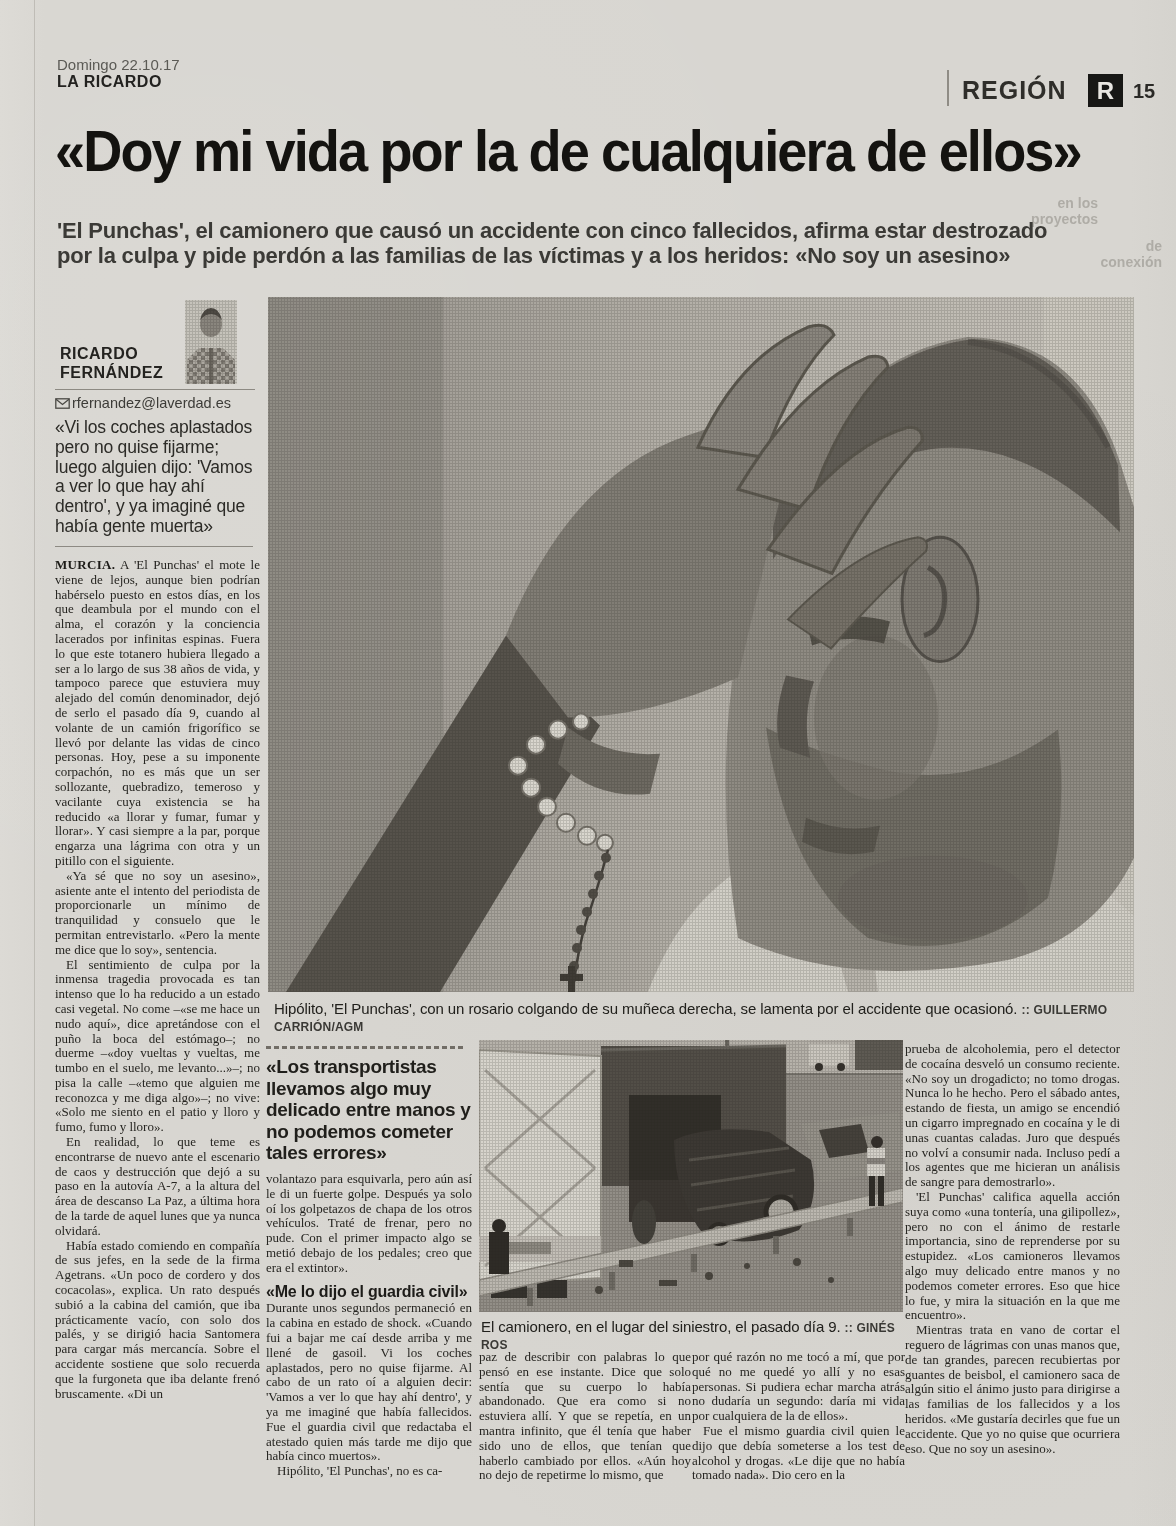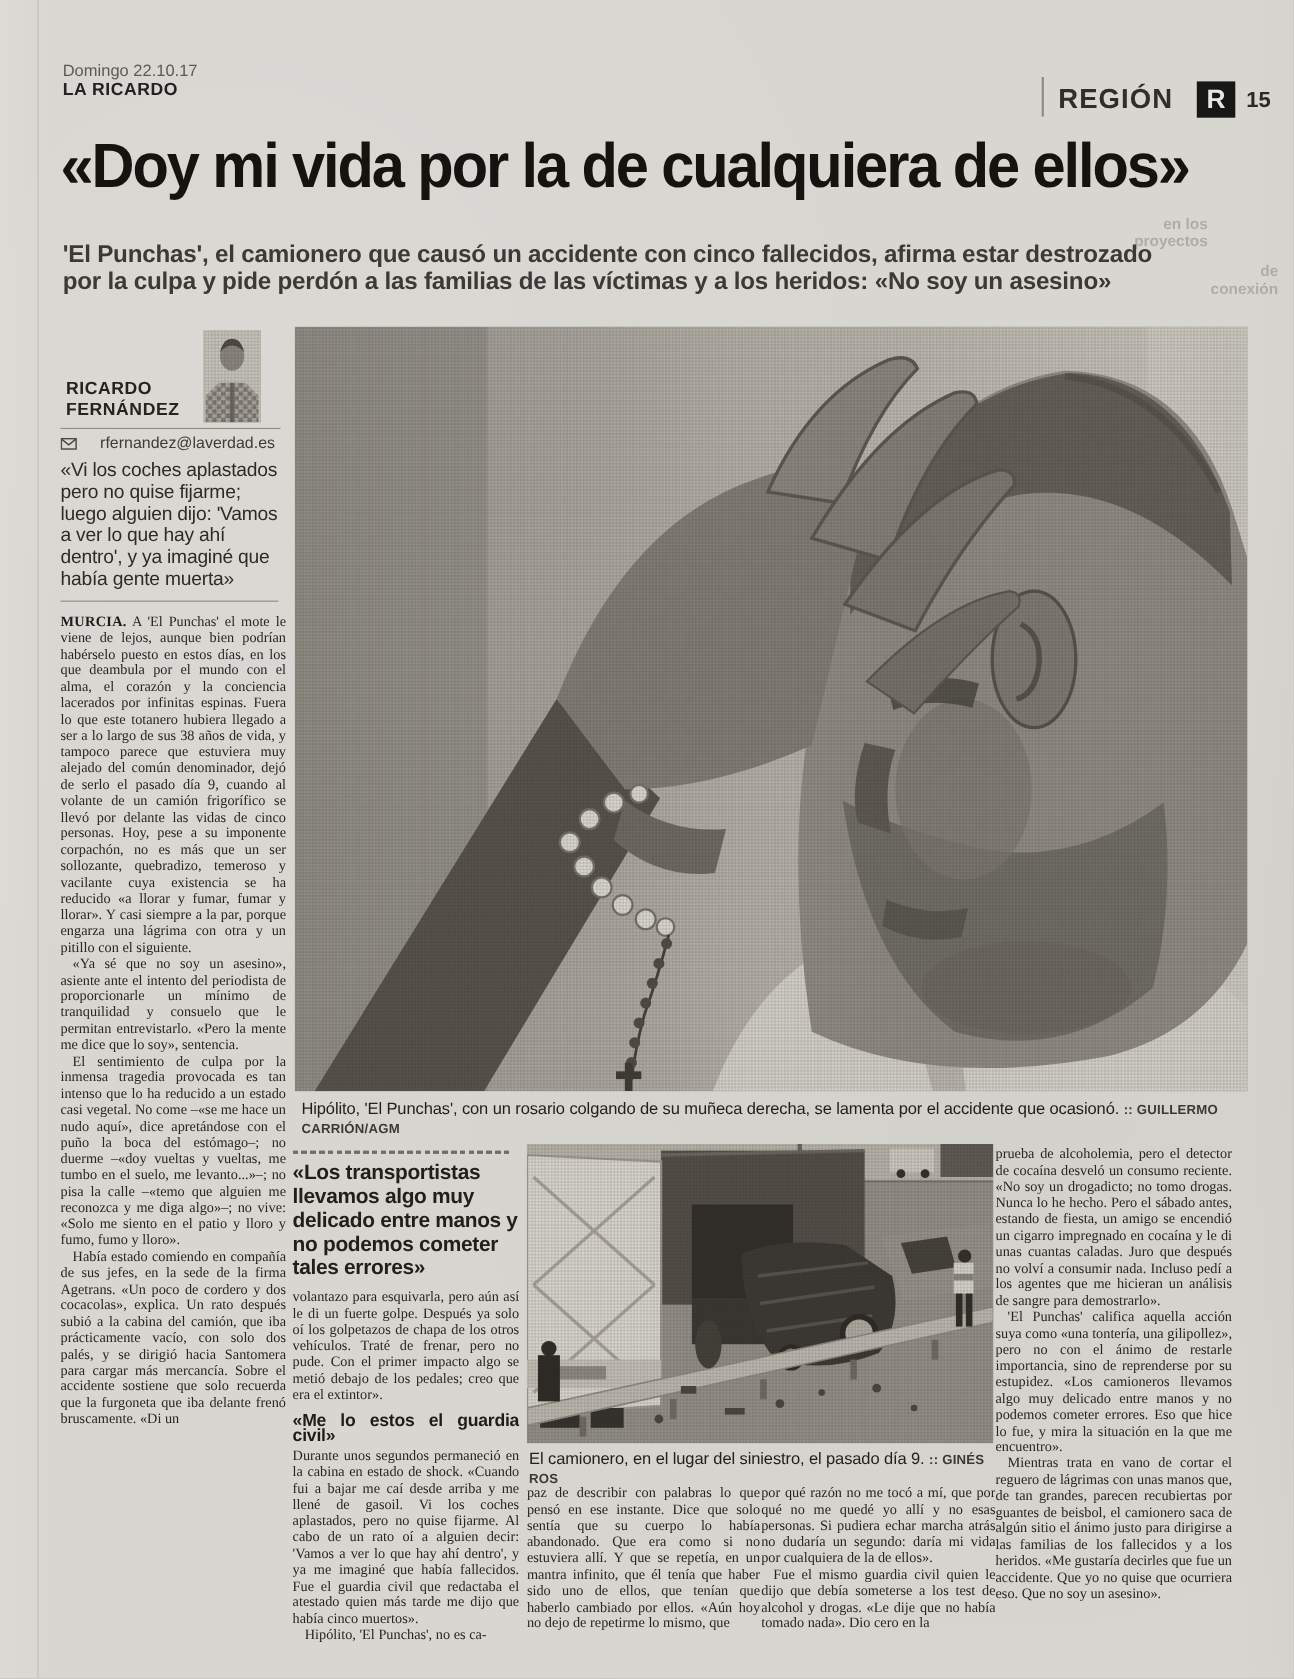--- a/index.html
+++ b/index.html
@@ -30,21 +30,21 @@
     transform:scaleX(.95);transform-origin:left center;}
   .deck{position:absolute;left:57px;top:218px;width:995px;margin:0;
     font-size:22px;font-weight:700;line-height:25px;color:#3b3a36;letter-spacing:-.2px;}
   
   .byline-name{position:absolute;left:60px;top:344px;width:120px;
     font-size:16px;font-weight:700;line-height:19px;letter-spacing:.5px;color:#242320;}
   .reporter-photo{position:absolute;left:185px;top:300px;width:52px;height:84px;}
   .rule{position:absolute;height:1px;background:#8d8a83;}
   .rule-a{left:55px;top:389px;width:200px;}
   .rule-b{left:55px;top:546px;width:198px;}
-  .email-row{position:absolute;left:55px;top:395px;font-size:14.5px;color:#3d3c38;display:flex;align-items:center;gap:21px;}
+  .email-row{position:absolute;left:55px;top:395px;font-size:14.5px;color:#3d3c38;display:flex;align-items:center;gap:2px;}
   
   .pq1{position:absolute;left:55px;top:418px;width:210px;
     font-size:17.5px;line-height:19.8px;color:#2c2b27;letter-spacing:-.2px;}
   .pq2-rule{position:absolute;left:266px;top:1046px;width:198px;height:3px;
     background:repeating-linear-gradient(90deg,#716d66 0 5px,transparent 5px 8px);}
   .pq2{position:absolute;left:266px;top:1056px;width:205px;
     font-size:19px;font-weight:700;line-height:21.5px;color:#201f1b;letter-spacing:-.3px;}
   
   .col{position:absolute;font-family:"Liberation Serif", serif;font-size:13px;line-height:14.8px;
     color:#262521;text-align:justify;}
@@ -120,20 +120,21 @@
     <span>rfernandez@laverdad.es</span>
   </div>
 
   <div class="pq1">«Vi los coches aplastados pero no quise fijarme; luego alguien dijo: 'Vamos a ver lo que hay ahí dentro', y ya imaginé que había gente muerta»</div>
   <div class="rule rule-b"></div>
 
   <div class="col col1">
     <p><strong class="dateline">MURCIA.</strong> <span>A 'El Punchas' el mote le viene de lejos, aunque bien podrían habérselo puesto en estos días, en los que deambula por el mundo con el alma, el corazón y la conciencia lacerados por infinitas espinas. Fuera lo que este totanero hubiera llegado a ser a lo largo de sus 38 años de vida, y tampoco parece que estuviera muy alejado del común denominador, dejó de serlo el pasado día 9, cuando al volante de un camión frigorífico se llevó por delante las vidas de cinco personas. Hoy, pese a su imponente corpachón, no es más que un ser sollozante, quebradizo, temeroso y vacilante cuya existencia se ha reducido «a llorar y fumar, fumar y llorar». Y casi siempre a la par, porque engarza una lágrima con otra y un pitillo con el siguiente.</span></p>
     <p class="ind">«Ya sé que no soy un asesino», asiente ante el intento del periodista de proporcionarle un mínimo de tranquilidad y consuelo que le permitan entrevistarlo. «Pero la mente me dice que lo soy», sentencia.</p>
     <p class="ind">El sentimiento de culpa por la inmensa tragedia provocada es tan intenso que lo ha reducido a un estado casi vegetal. No come –«se me hace un nudo aquí», dice apretándose con el puño la boca del estómago–; no duerme –«doy vueltas y vueltas, me tumbo en el suelo, me levanto...»–; no pisa la calle –«temo que alguien me reconozca y me diga algo»–; no vive: «Solo me siento en el patio y lloro y fumo, fumo y lloro».</p>
+    <p class="ind">En realidad, lo que teme es encontrarse de nuevo ante el escenario de caos y destrucción que dejó a su paso en la autovía A-7, a la altura del área de descanso La Paz, a última hora de la tarde de aquel lunes que ya nunca olvidará.</p>
     <p class="ind">Había estado comiendo en compañía de sus jefes, en la sede de la firma Agetrans. «Un poco de cordero y dos cocacolas», explica. Un rato después subió a la cabina del camión, que iba prácticamente vacío, con solo dos palés, y se dirigió hacia Santomera para cargar más mercancía. Sobre el accidente sostiene que solo recuerda que la furgoneta que iba delante frenó bruscamente. «Di un</p>
   </div>
 
   <figure class="photo photo-main" style="margin:0">
     <svg viewBox="0 0 866 694" preserveAspectRatio="none" aria-hidden="true">
       <defs>
         <linearGradient id="bg1" x1="0" y1="0" x2="1" y2="0">
           <stop offset="0" stop-color="#98948d"></stop>
           <stop offset="0.45" stop-color="#b2aea6"></stop>
           <stop offset="1" stop-color="#c9c5bd"></stop>
@@ -200,21 +201,21 @@
   <div class="caption cap1">
     <span>Hipólito, 'El Punchas', con un rosario colgando de su muñeca derecha, se lamenta por el accidente que ocasionó.</span>
     <span class="credit">:: GUILLERMO CARRIÓN/AGM</span>
   </div>
 
   <div class="pq2-rule"></div>
   <div class="pq2">«Los transportistas llevamos algo muy delicado entre manos y no podemos cometer tales errores»</div>
 
   <div class="col col2">
     <p>volantazo para esquivarla, pero aún así le di un fuerte golpe. Después ya solo oí los golpetazos de chapa de los otros vehículos. Traté de frenar, pero no pude. Con el primer impacto algo se metió debajo de los pedales; creo que era el extintor».</p>
-    <h3 class="subhead">«Me lo estos el guardia civil»</h3>
+    <h3 class="subhead">«Me lo dijo el guardia civil»</h3>
     <p>Durante unos segundos permaneció en la cabina en estado de shock. «Cuando fui a bajar me caí desde arriba y me llené de gasoil. Vi los coches aplastados, pero no quise fijarme. Al cabo de un rato oí a alguien decir: 'Vamos a ver lo que hay ahí dentro', y ya me imaginé que había fallecidos. Fue el guardia civil que redactaba el atestado quien más tarde me dijo que había cinco muertos».</p>
     <p class="ind">Hipólito, 'El Punchas', no es ca-</p>
   </div>
 
   <figure class="photo photo-acc" style="margin:0">
     <svg viewBox="0 0 424 272" preserveAspectRatio="none" aria-hidden="true">
       <rect width="424" height="272" fill="#928e87"></rect>
       <rect width="424" height="34" fill="#b6b2aa"></rect>
       <line x1="0" y1="34" x2="424" y2="34" stroke="#7a766f" stroke-width="2"></line>
       <line x1="248" y1="0" x2="250" y2="92" stroke="#6a665f" stroke-width="4"></line>

